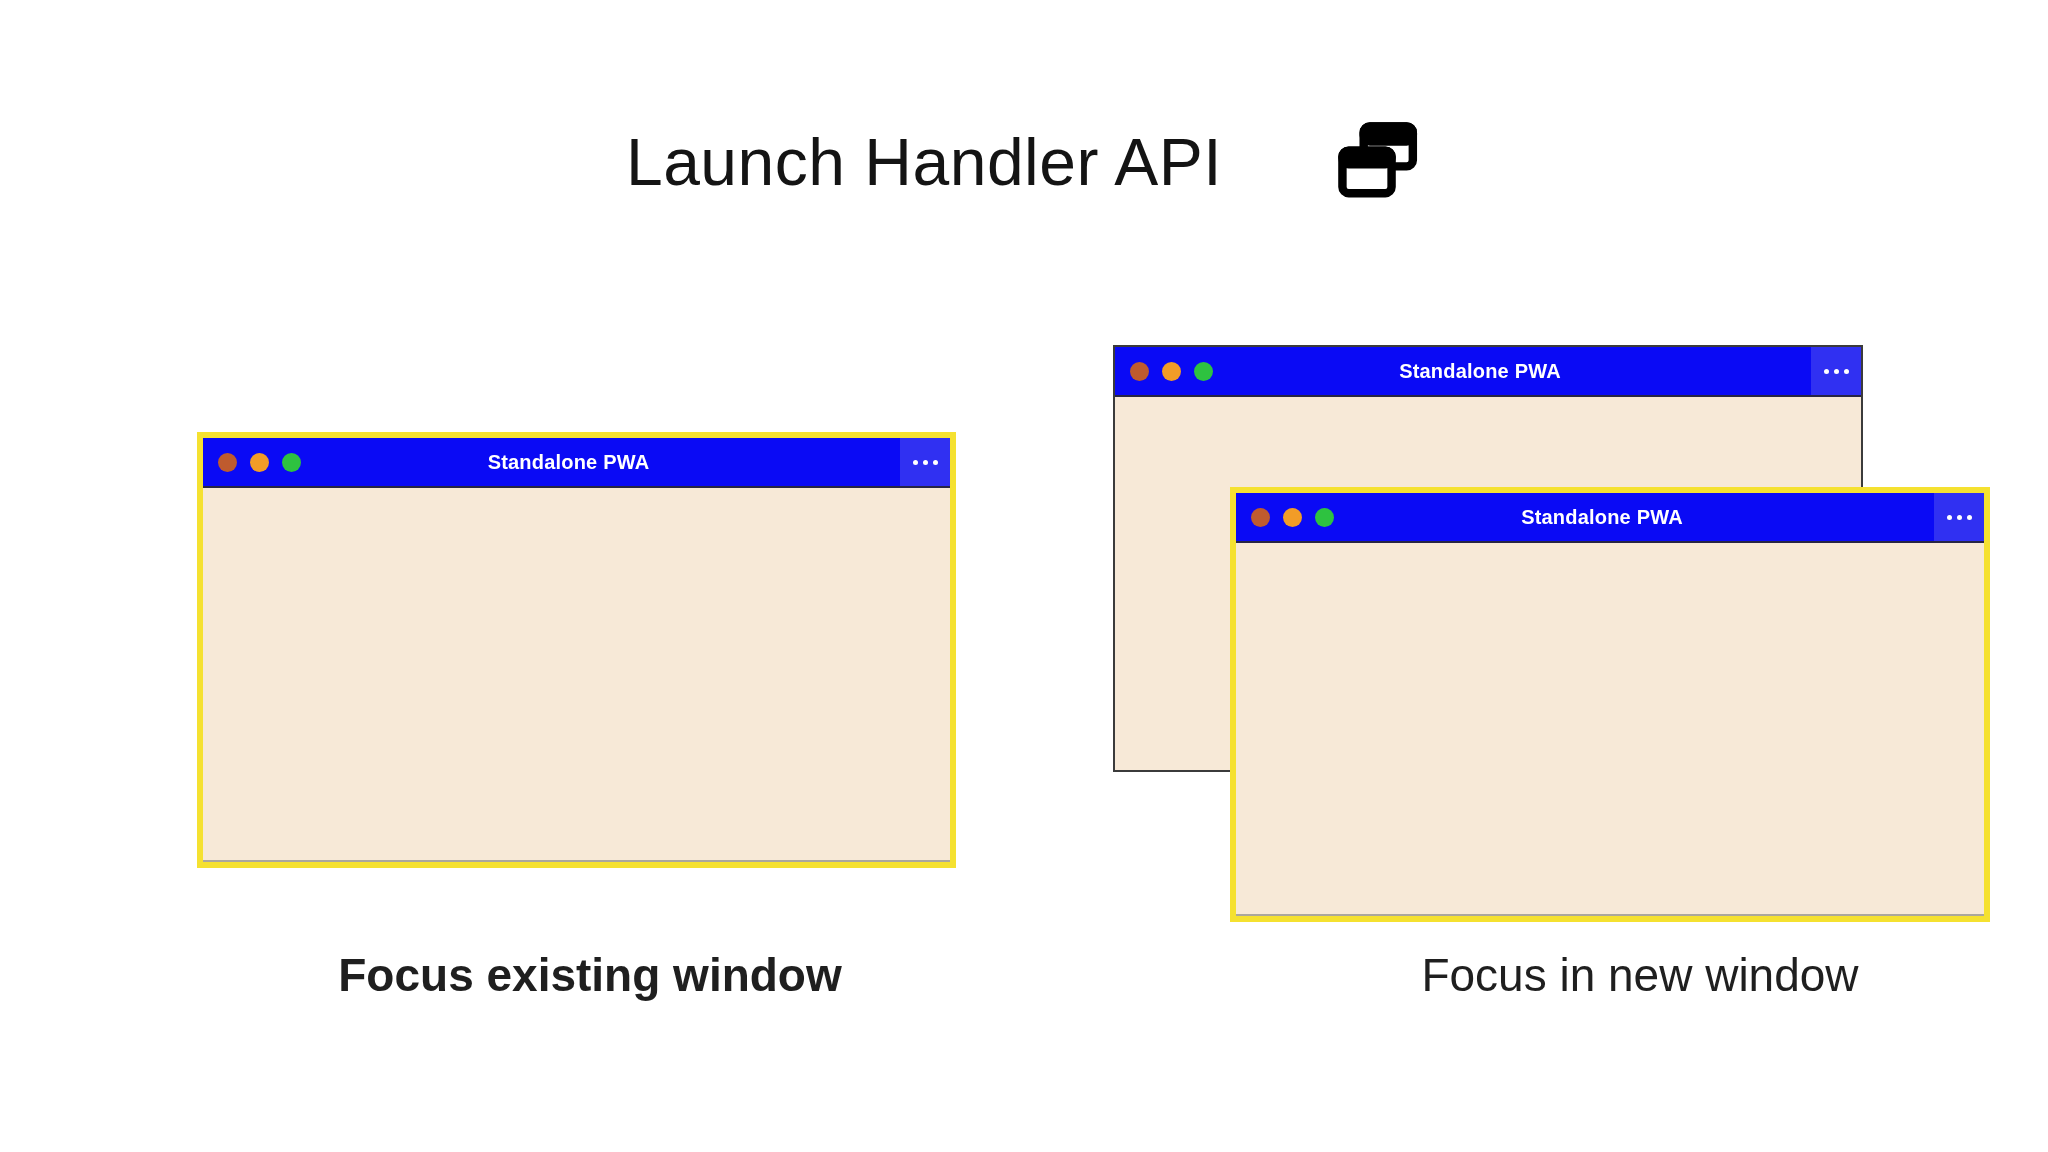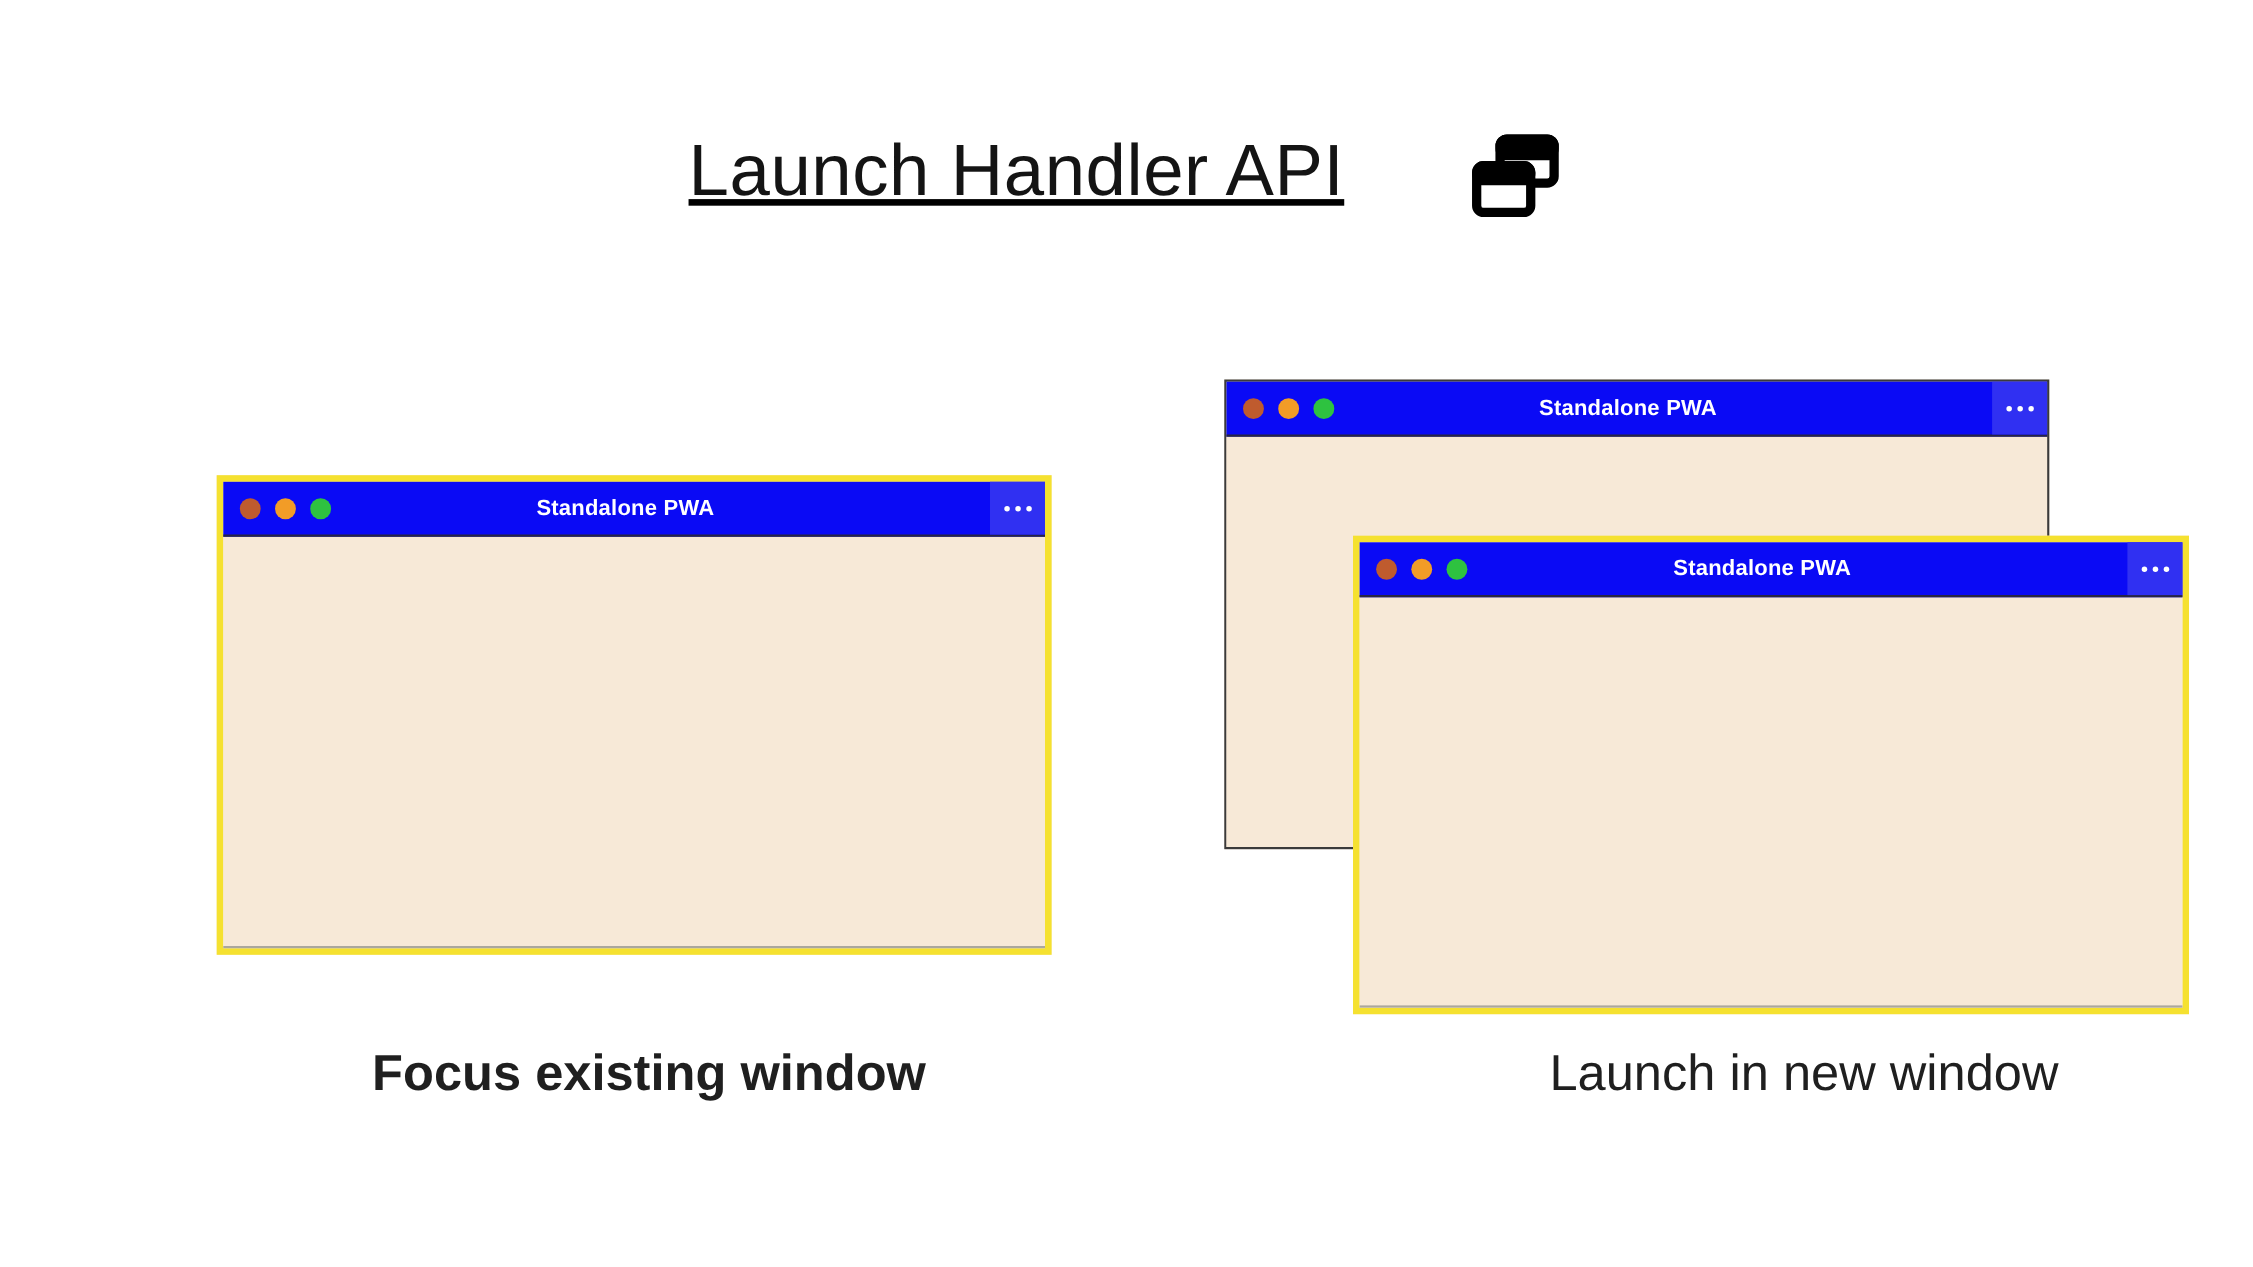--- a/index.html
+++ b/index.html
@@ -17,22 +17,22 @@
   }
 
   
   .header {
     position: absolute;
     top: 118px;
     left: 0;
     width: 100%;
     display: flex;
     justify-content: center;
+    align-items: center;
     gap: 112px;
-    text-decoration: underline;
   }
   .header-title {
     font-size: 66px;
     line-height: 1.1;
     color: #141414;
     letter-spacing: 0.5px;
     font-weight: 400;
   }
   .header-icon svg { display: block; }
 
@@ -188,15 +188,15 @@
       <div class="menu-btn">
         <span class="mdot"></span>
           <span class="mdot"></span>
           <span class="mdot"></span>
       </div>
     </div>
     <div class="window-body"></div>
   </div>
 
   <div class="caption caption-left">Focus existing window</div>
-  <div class="caption caption-right">Launch in new window</div>
+  <div class="caption caption-right">Focus in new window</div>
 
 </div>
 
 </body></html>

